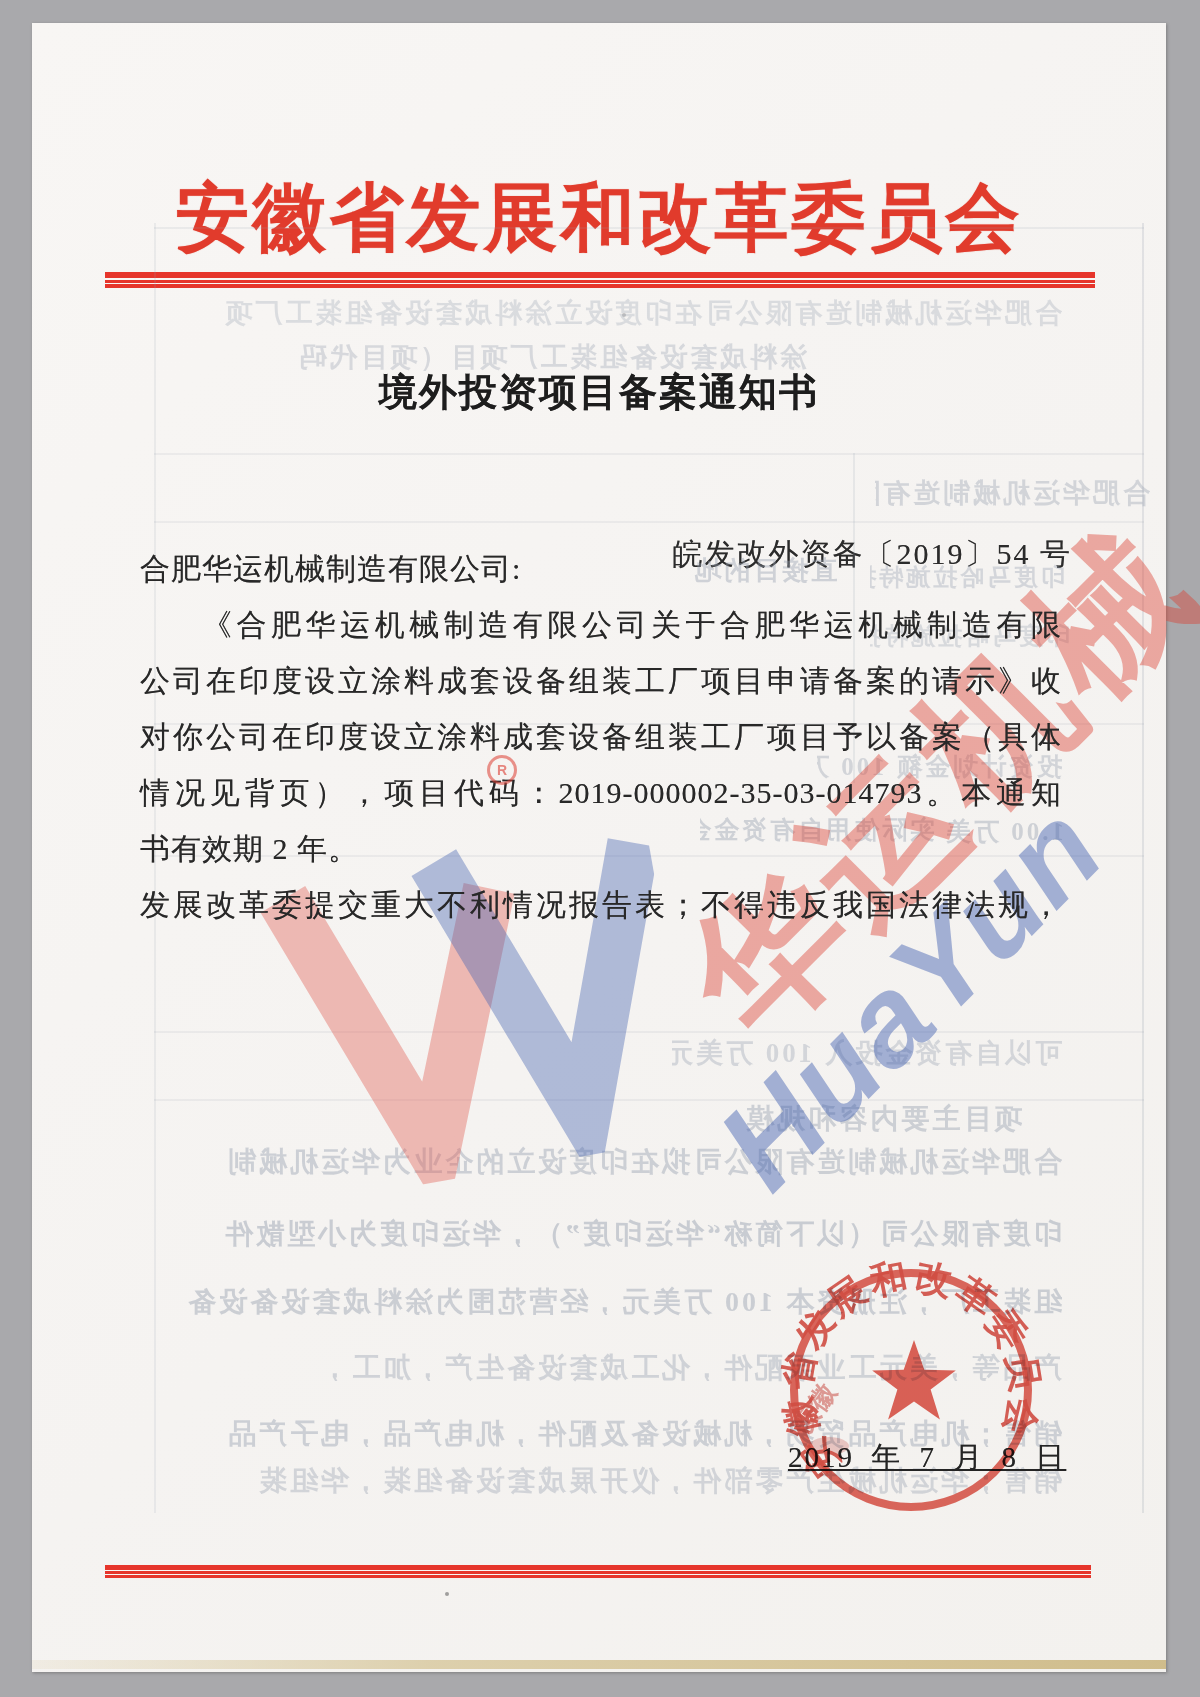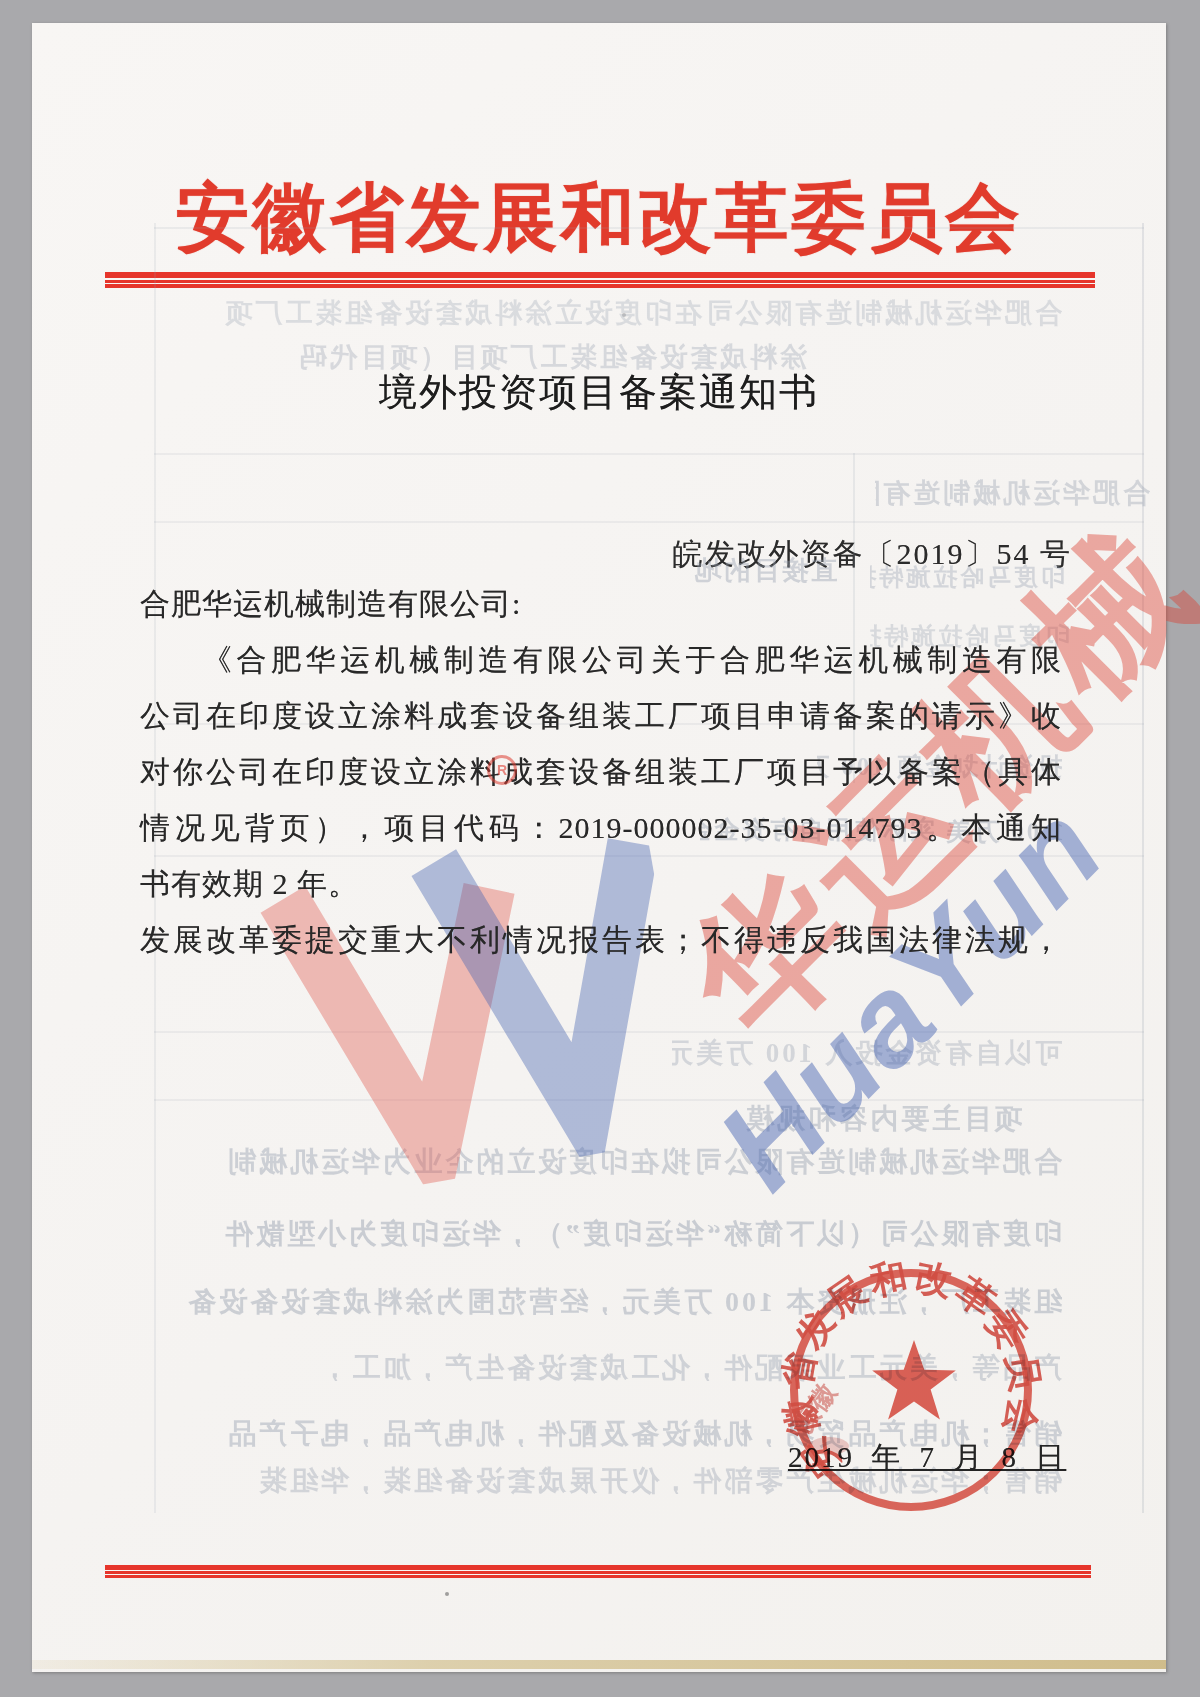--- a/index.html
+++ b/index.html
@@ -27,35 +27,34 @@
       #e6352b 0%,#e6352b 36%,
       #f8f6f4 36%,#f8f6f4 48%,
       #e6352b 48%,#e6352b 66%,
       #f8f6f4 66%,#f8f6f4 74%,
       #e6352b 74%,#e6352b 100%);
   }
   .redline.top{top:249px;}
   .redline.bottom{top:1542px;width:986px;height:13px;}
   .doc-title{
     position:absolute;left:0;top:344px;width:100%;
-    text-align:center;font-size:38px;font-weight:normal;letter-spacing:2px;
+    text-align:center;font-size:38px;font-weight:bold;letter-spacing:2px;
     color:#1d1d1d;white-space:nowrap;
     text-shadow:0 0 .6px rgba(0,0,0,.6);
   }
   .doc-number{
     position:absolute;right:94px;top:465px;
     font-size:30px;color:#2b2b2b;letter-spacing:2px;white-space:nowrap;
     text-shadow:0 0 .5px rgba(0,0,0,.45);
     margin-top:46px;
   }
   .body-block{
     position:absolute;left:108px;top:526px;width:922px;z-index:3;
     color:#282828;font-size:30px;letter-spacing:1px;
     text-shadow:0 0 .5px rgba(30,30,30,.55);
-    margin-top:35px;
   }
   .line{height:56px;line-height:40px;white-space:normal;}
   .line.j{text-align:justify;text-align-last:justify;}
   .line.ind{padding-left:62px;}
   .date-line{
     position:absolute;left:756px;top:1415px;z-index:3;
     font-size:29px;color:#242424;letter-spacing:2px;word-spacing:8px;white-space:nowrap;
     text-shadow:0 0 .5px rgba(0,0,0,.5);
     text-decoration:underline;
   }

